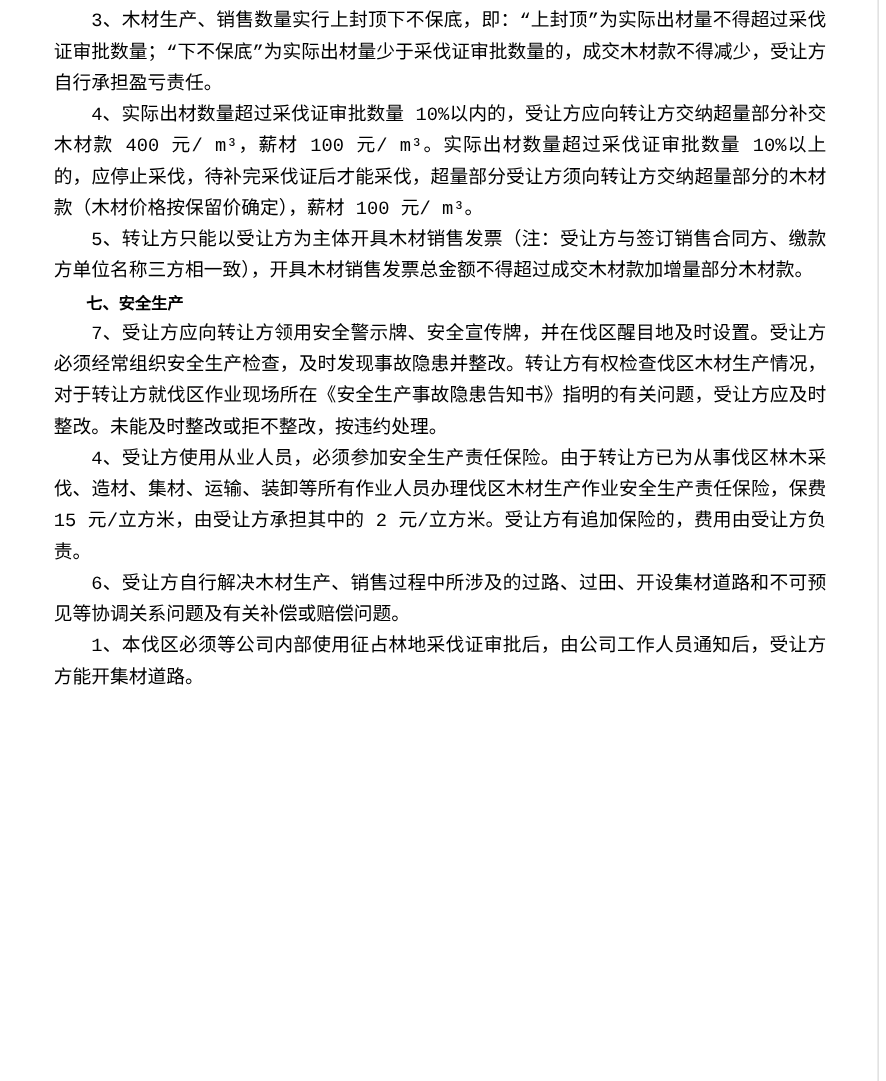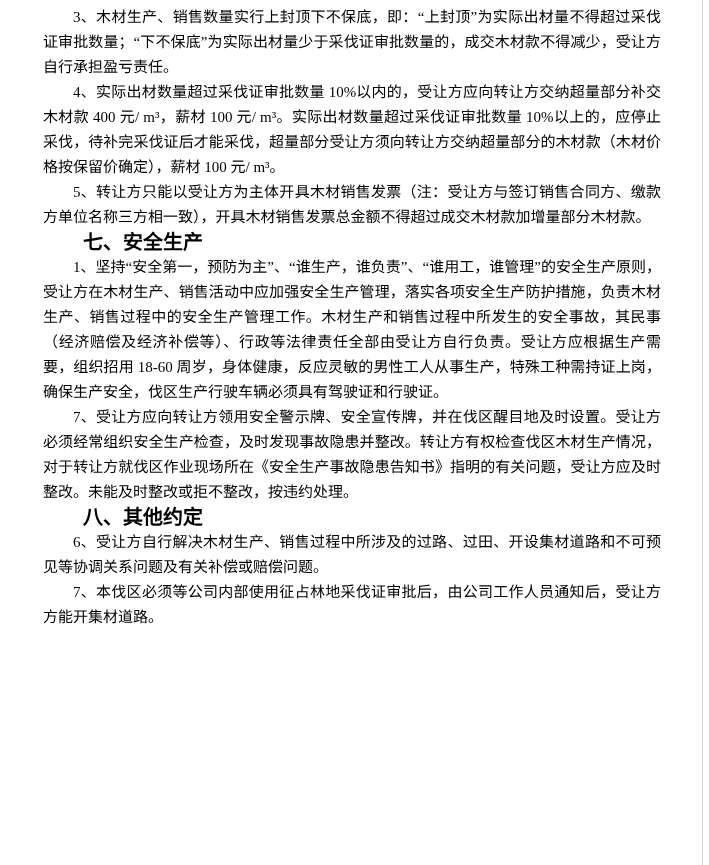--- a/index.html
+++ b/index.html
@@ -21,46 +21,46 @@
     font-family: "Liberation Serif", "DejaVu Serif", serif;
     font-size: 15px;
     line-height: 25px;
     color: #000000;
     text-align: justify;
   }
   .para {
     margin: 0;
     padding: 0;
     text-indent: 2em;
+    font-family: Liberation Mono, monospace;
   }
   .heading {
     margin: 0;
     padding: 0;
     text-indent: 2em;
     font-weight: bold;
-    font-size: 20px;
+    font-size: 13px;
     line-height: 25px;
   }
   .edge-line {
     position: absolute;
     top: 0;
     right: 6px;
     width: 1px;
     height: 865px;
     background: #d9d9d9;
   }
 </style>
 </head>
 <body>
 
 <div class="page">
   <p class="para">3、木材生产、销售数量实行上封顶下不保底，即：“上封顶”为实际出材量不得超过采伐证审批数量；“下不保底”为实际出材量少于采伐证审批数量的，成交木材款不得减少，受让方自行承担盈亏责任。</p>
   <p class="para">4、实际出材数量超过采伐证审批数量 10%以内的，受让方应向转让方交纳超量部分补交木材款 400 元/ m³，薪材 100 元/ m³。实际出材数量超过采伐证审批数量 10%以上的，应停止采伐，待补完采伐证后才能采伐，超量部分受让方须向转让方交纳超量部分的木材款（木材价格按保留价确定），薪材 100 元/ m³。</p>
   <p class="para">5、转让方只能以受让方为主体开具木材销售发票（注：受让方与签订销售合同方、缴款方单位名称三方相一致），开具木材销售发票总金额不得超过成交木材款加增量部分木材款。</p>
   <h2 class="heading">七、安全生产</h2>
-  <p class="para">1、坚持“安全第一，预防为主”、“谁生产，谁负责”、“谁用工，谁管理”的安全生产原则，受让方在木材生产、销售活动中应加强安全生产管理，落实各项安全生产防护措施，负责木材生产、销售过程中的安全生产管理工作。木材生产和销售过程中所发生的安全事故，其民事（经济赔偿及经济补偿等）、行政等法律责任全部由受让方自行负责。受让方应根据生产需要，组织招用 18-60 周岁，身体健康，反应灵敏的男性工人从事生产，特殊工种需持证上岗，确保生产安全，伐区生产行驶车辆必须具有驾驶证和行驶证。</p>
   <p class="para">7、受让方应向转让方领用安全警示牌、安全宣传牌，并在伐区醒目地及时设置。受让方必须经常组织安全生产检查，及时发现事故隐患并整改。转让方有权检查伐区木材生产情况，对于转让方就伐区作业现场所在《安全生产事故隐患告知书》指明的有关问题，受让方应及时整改。未能及时整改或拒不整改，按违约处理。</p>
-  <h2 class="heading">八、其他约定</h2>
+  <p class="para">4、受让方使用从业人员，必须参加安全生产责任保险。由于转让方已为从事伐区林木采伐、造材、集材、运输、装卸等所有作业人员办理伐区木材生产作业安全生产责任保险，保费 15 元/立方米，由受让方承担其中的 2 元/立方米。受让方有追加保险的，费用由受让方负责。</p>
   <p class="para">6、受让方自行解决木材生产、销售过程中所涉及的过路、过田、开设集材道路和不可预见等协调关系问题及有关补偿或赔偿问题。</p>
-  <p class="para">7、本伐区必须等公司内部使用征占林地采伐证审批后，由公司工作人员通知后，受让方方能开集材道路。</p>
+  <p class="para">1、本伐区必须等公司内部使用征占林地采伐证审批后，由公司工作人员通知后，受让方方能开集材道路。</p>
 </div>
 
 <div class="edge-line"></div>
 
 </body></html>

